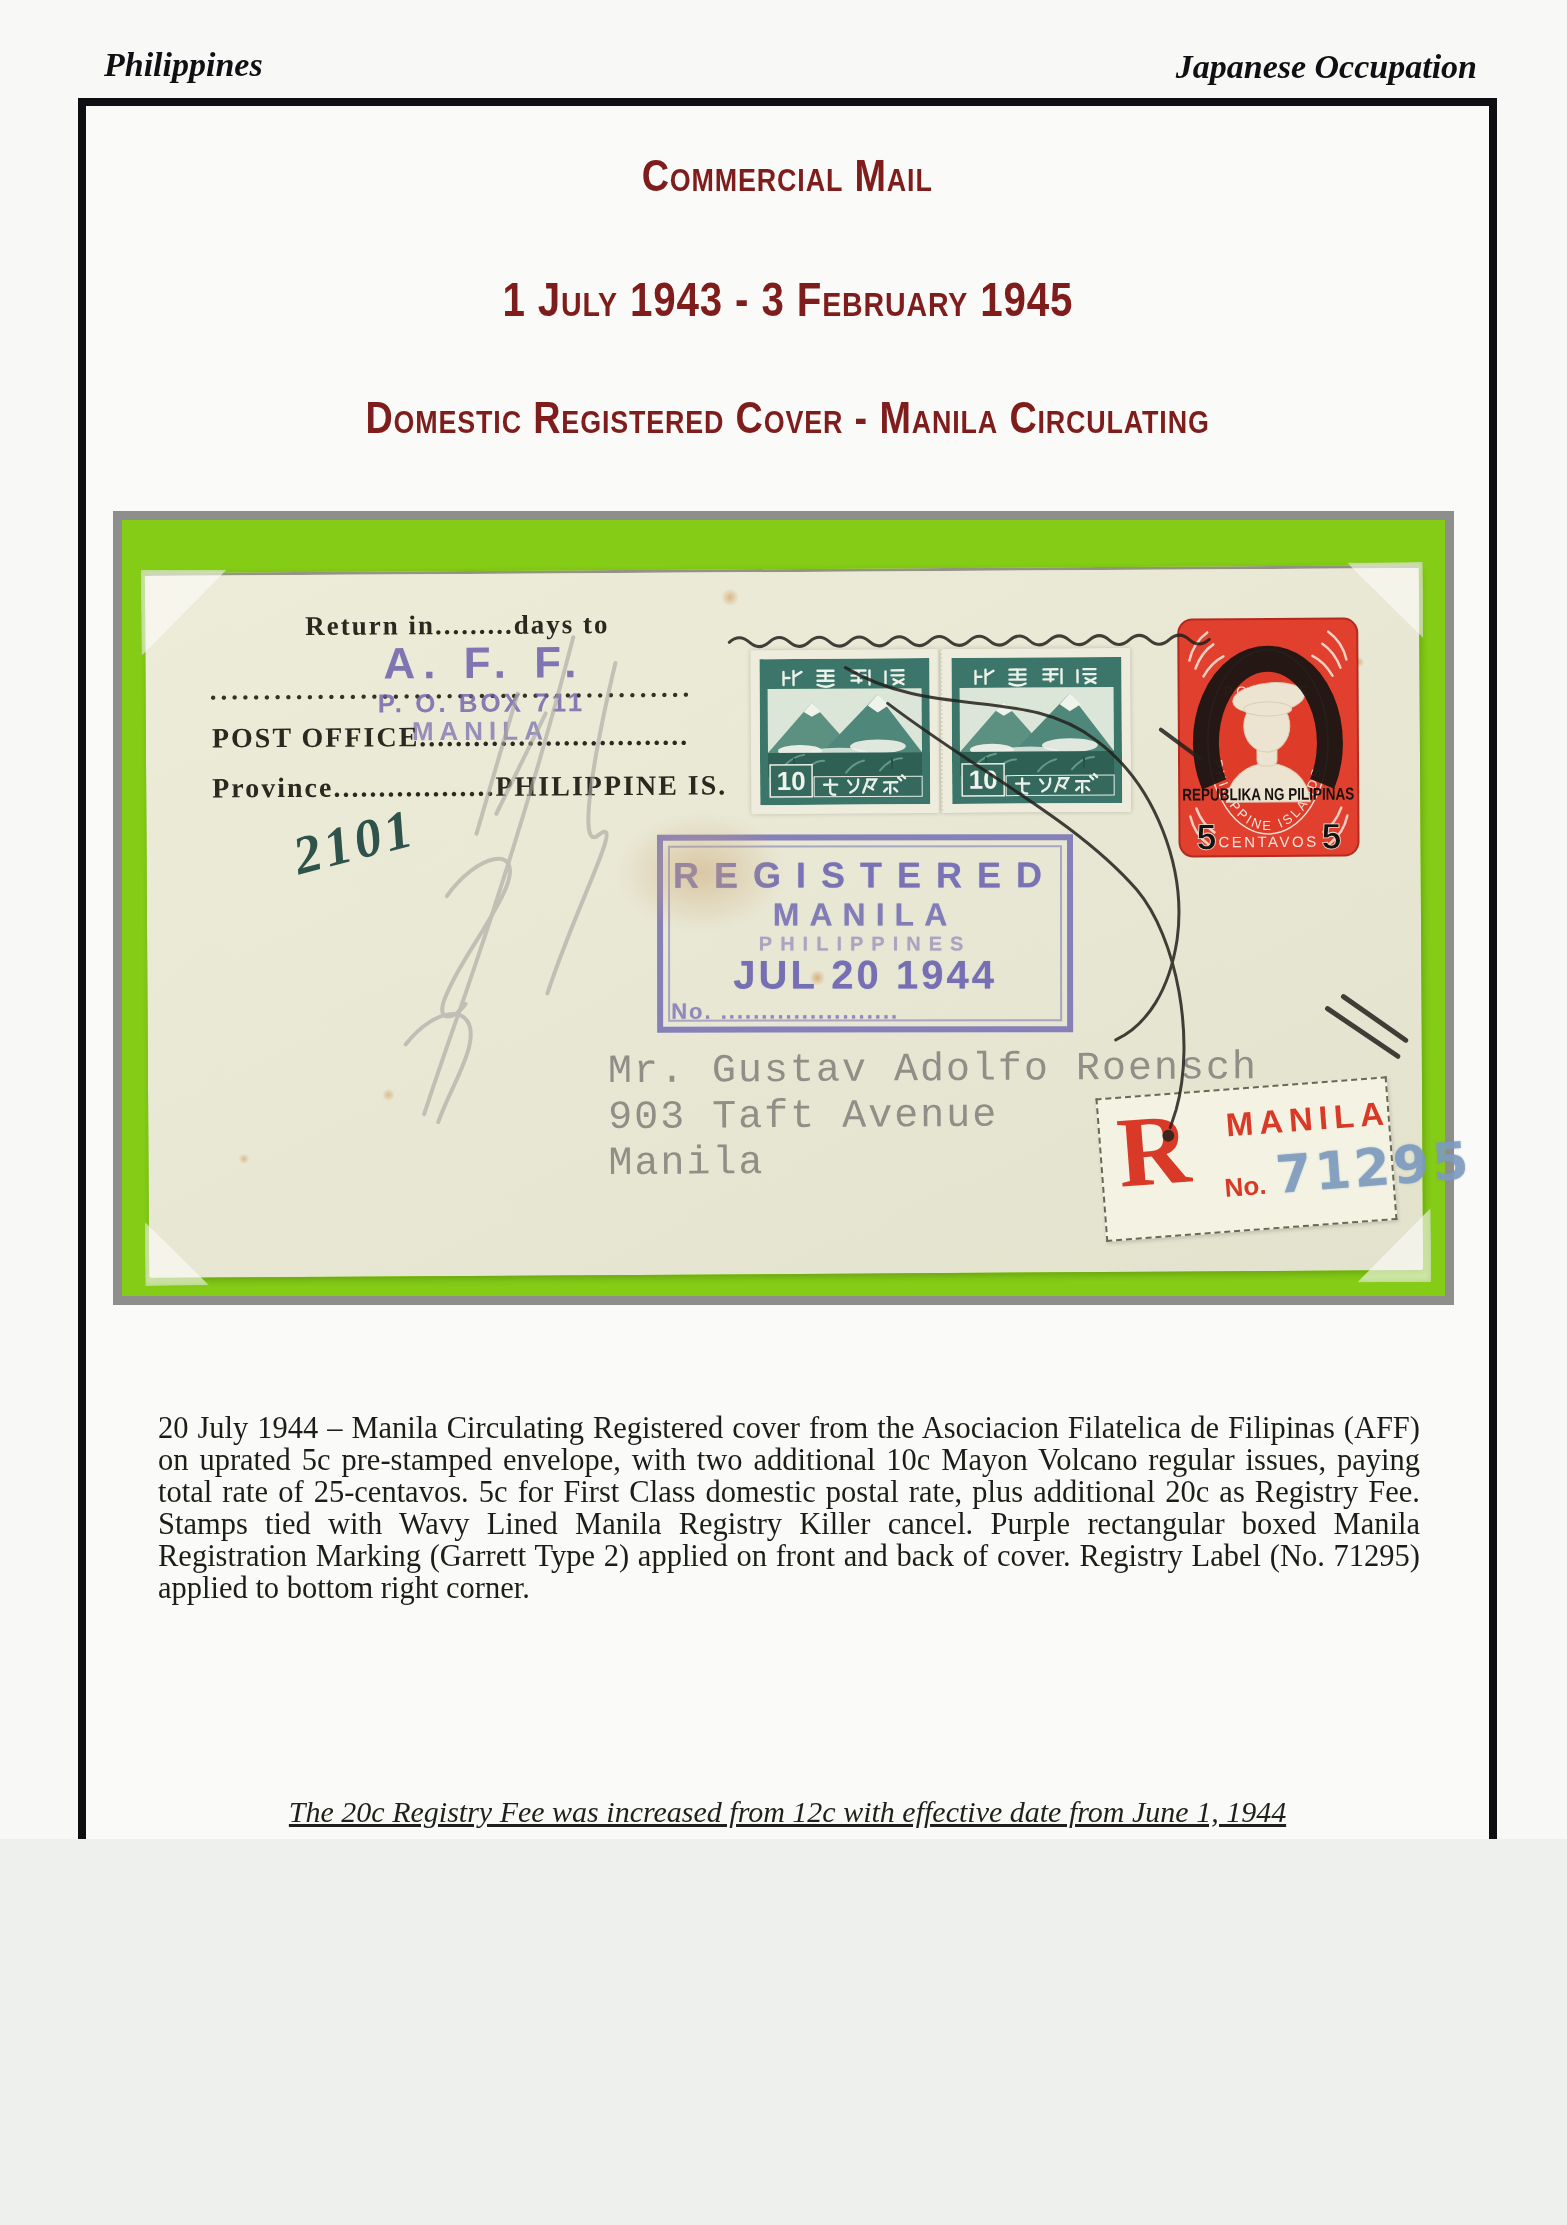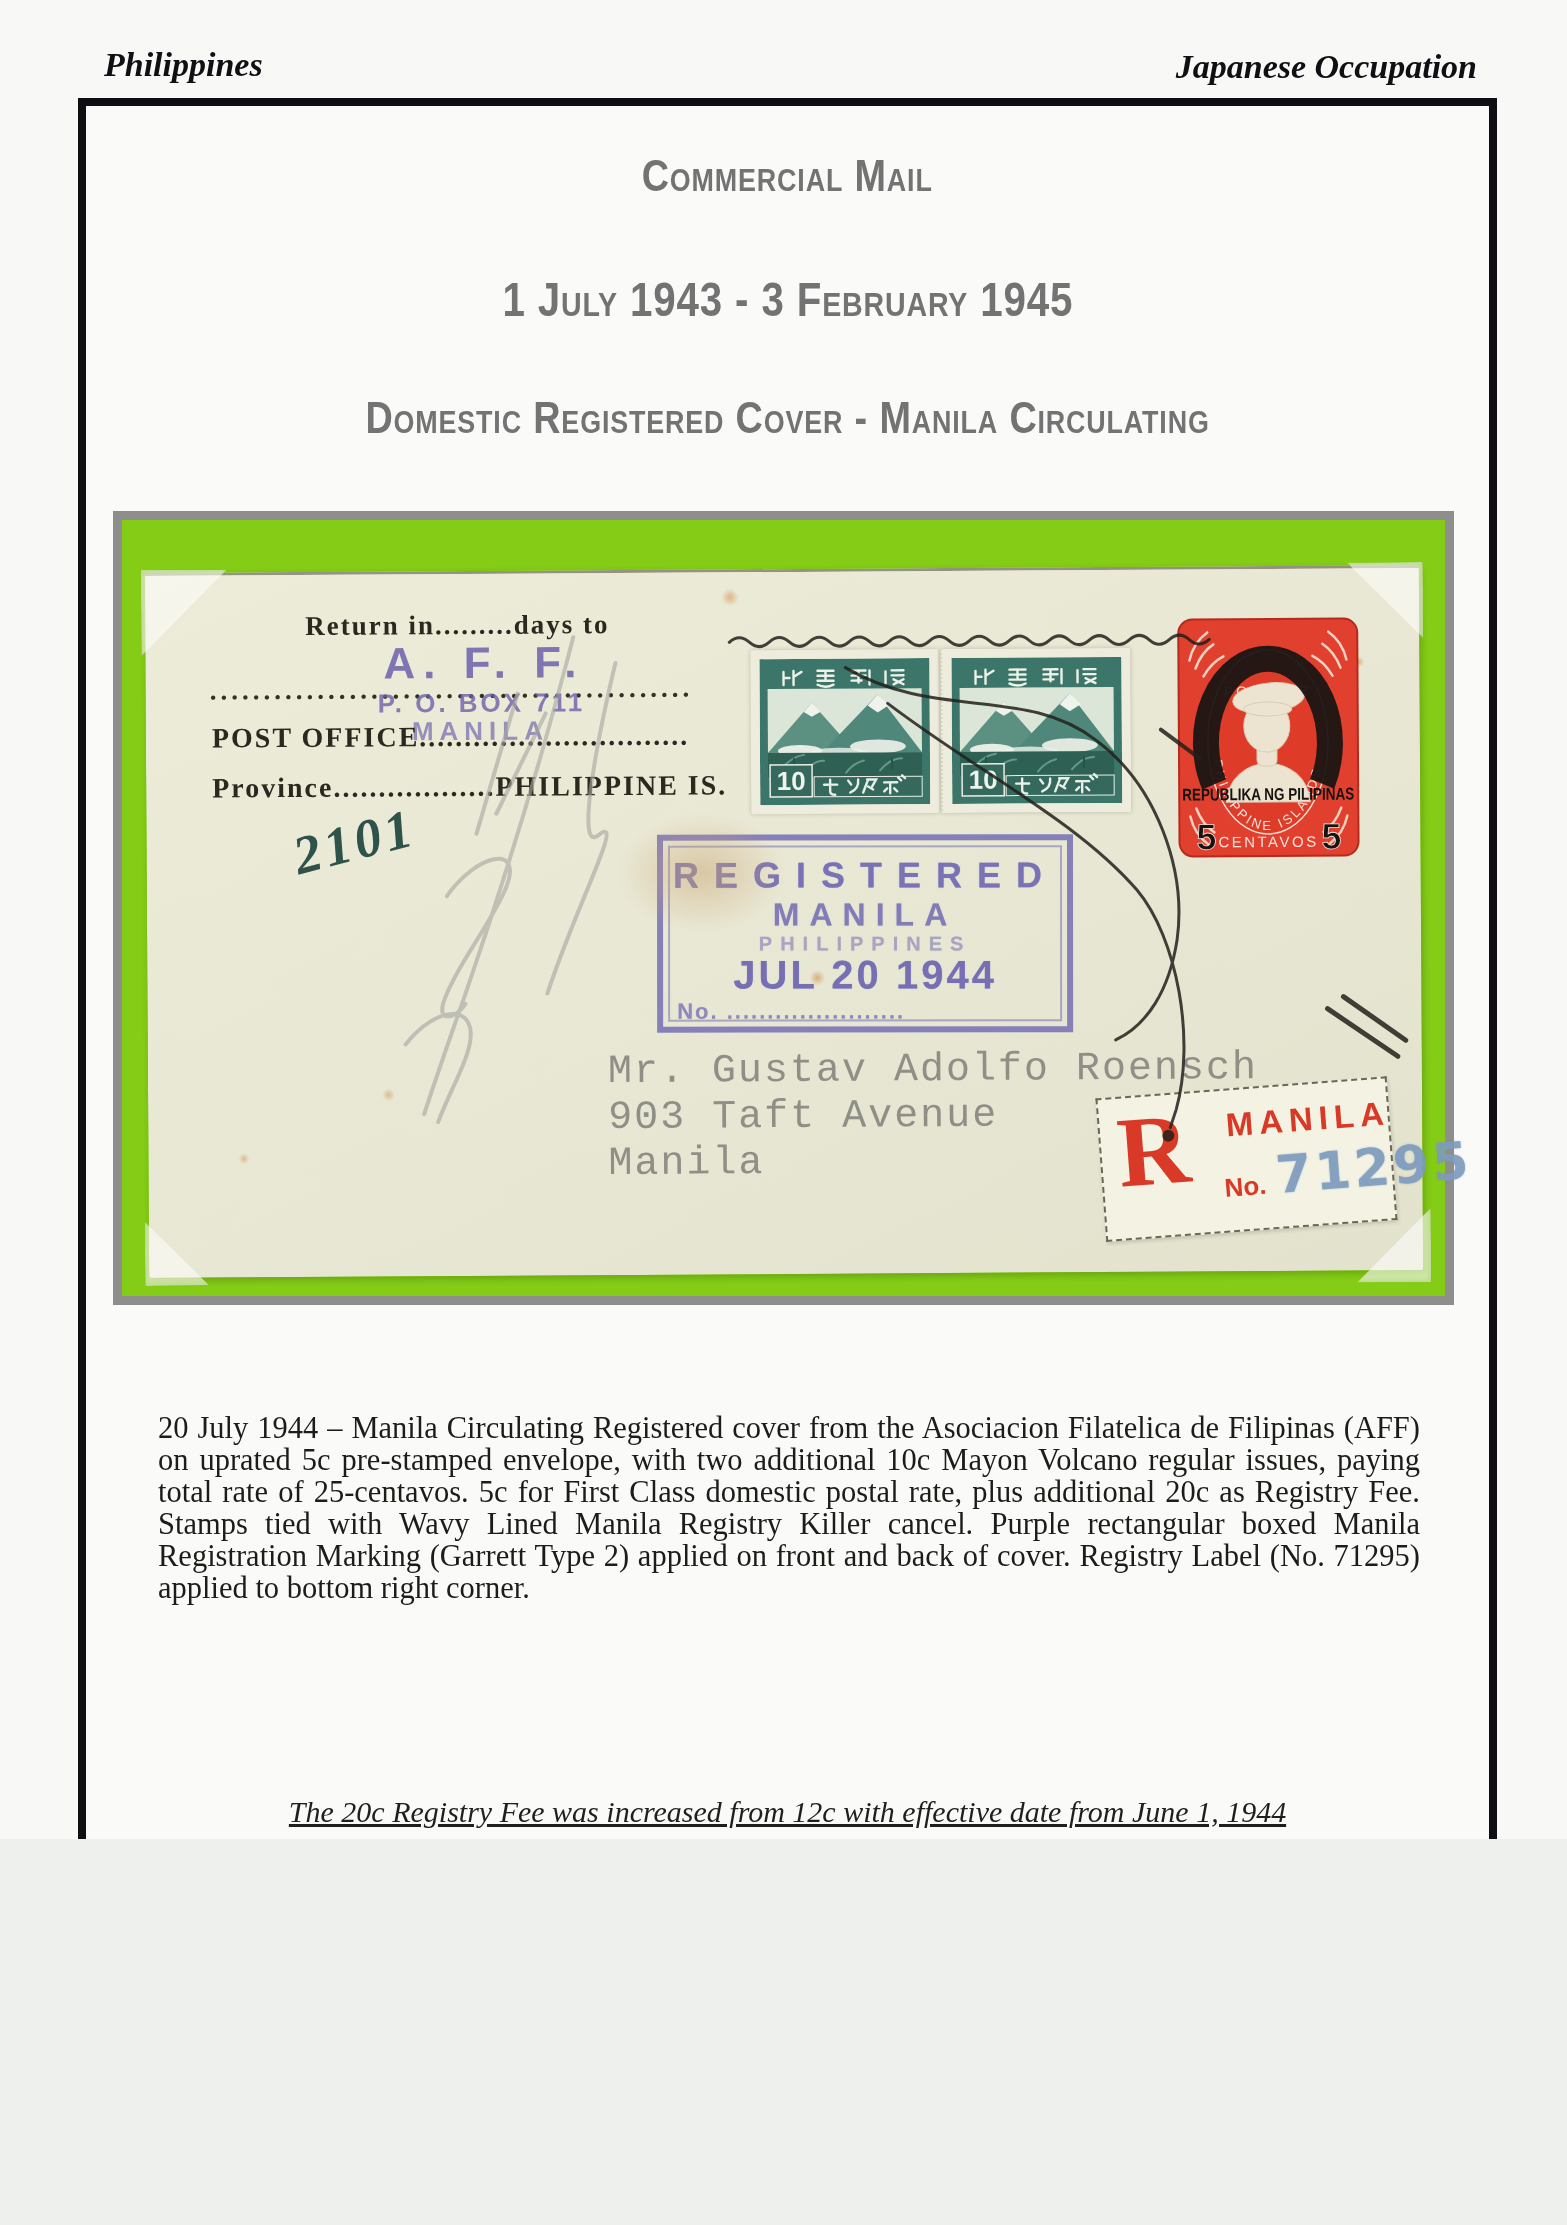--- a/index.html
+++ b/index.html
@@ -9,21 +9,21 @@
 
   
   .hdr{font:italic 700 34px "Liberation Serif",serif;color:#101014;}
   #hdr-left{left:104px;top:46px;}
   #hdr-right{right:90px;top:48px;}
 
   
   #exhibit-border{left:78px;top:98px;width:1403px;height:2054px;border:8px solid #0e0e13;background:#fafaf8;}
 
   
-  .title{left:78px;width:1419px;text-align:center;color:#737373;
+  .title{left:78px;width:1419px;text-align:center;color:#7f1d1d;
          font-family:"Liberation Sans",sans-serif;font-weight:700;font-variant:small-caps;}
   .title .cond{display:inline-block;transform:scaleX(.84);transform-origin:center;white-space:nowrap;letter-spacing:1px;}
   #title1{top:150px;font-size:45px;}
   #title2{top:272px;font-size:48px;}
   #title3{top:392px;font-size:45px;}
 
   
   #photo-frame{left:113px;top:511px;width:1323px;height:776px;border:9px solid #8e8e8c;background:#84cc16;}
   #cover{left:25px;top:49px;width:1274px;height:702px;transform:rotate(-.35deg);
          background:linear-gradient(155deg,#edecd9 0%,#e9e8d5 45%,#e2e2cd 100%);
@@ -62,21 +62,21 @@
   
   #regbox{left:510px;top:263px;width:404px;height:186px;border:6px solid rgba(106,99,177,.78);
           transform:rotate(.3deg);z-index:15;color:#6a63b1;text-align:center;
           font-family:"Liberation Sans",sans-serif;font-weight:700;}
   #regbox:after{content:"";position:absolute;inset:5px;border:2px solid rgba(106,99,177,.5);}
   #regbox div{position:absolute;width:100%;text-shadow:0 0 1px rgba(106,99,177,.55);}
   #rb1{top:14px;font-size:36px;letter-spacing:15px;opacity:.88;}
   #rb2{top:56px;font-size:32px;letter-spacing:10px;opacity:.8;}
   #rb3{top:92px;font-size:20px;letter-spacing:8px;opacity:.5;}
   #rb4{top:112px;font-size:40px;letter-spacing:3px;opacity:.9;}
-  #rb5{top:158px;font-size:22px;text-align:left;padding-left:14px;opacity:.7;letter-spacing:2px;}
+  #rb5{top:158px;font-size:22px;text-align:left;padding-left:8px;opacity:.7;letter-spacing:2px;}
   #regbox-smudge{left:470px;top:240px;width:170px;height:120px;z-index:16;
      background:radial-gradient(closest-side,rgba(203,166,116,.5),rgba(203,166,116,0));}
 
   
   #addr{left:460px;top:476px;z-index:12;font-family:"Liberation Mono","DejaVu Sans Mono",monospace;
         font-size:40px;line-height:46px;letter-spacing:2px;color:#8f8f87;}
 
   
   #reglabel{left:952px;top:518px;width:288px;height:140px;transform:rotate(-4deg);z-index:20;
             background:#f4f3e3;border:2px dashed #6a6757;box-shadow:1px 2px 4px rgba(0,0,0,.15);}

